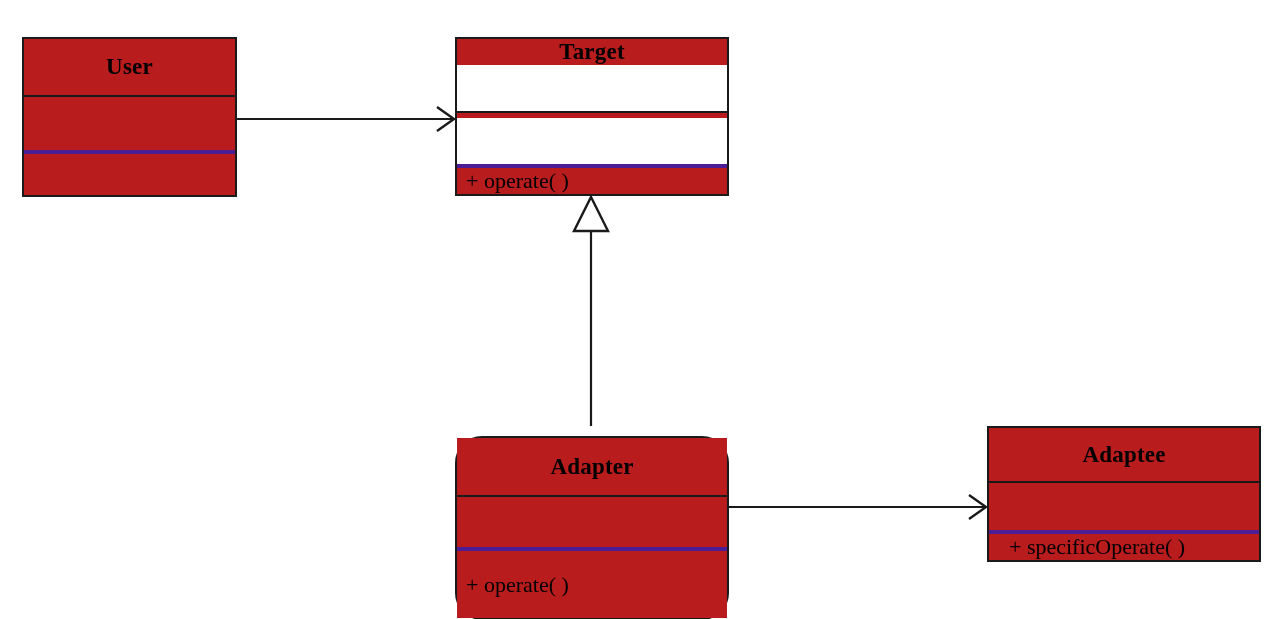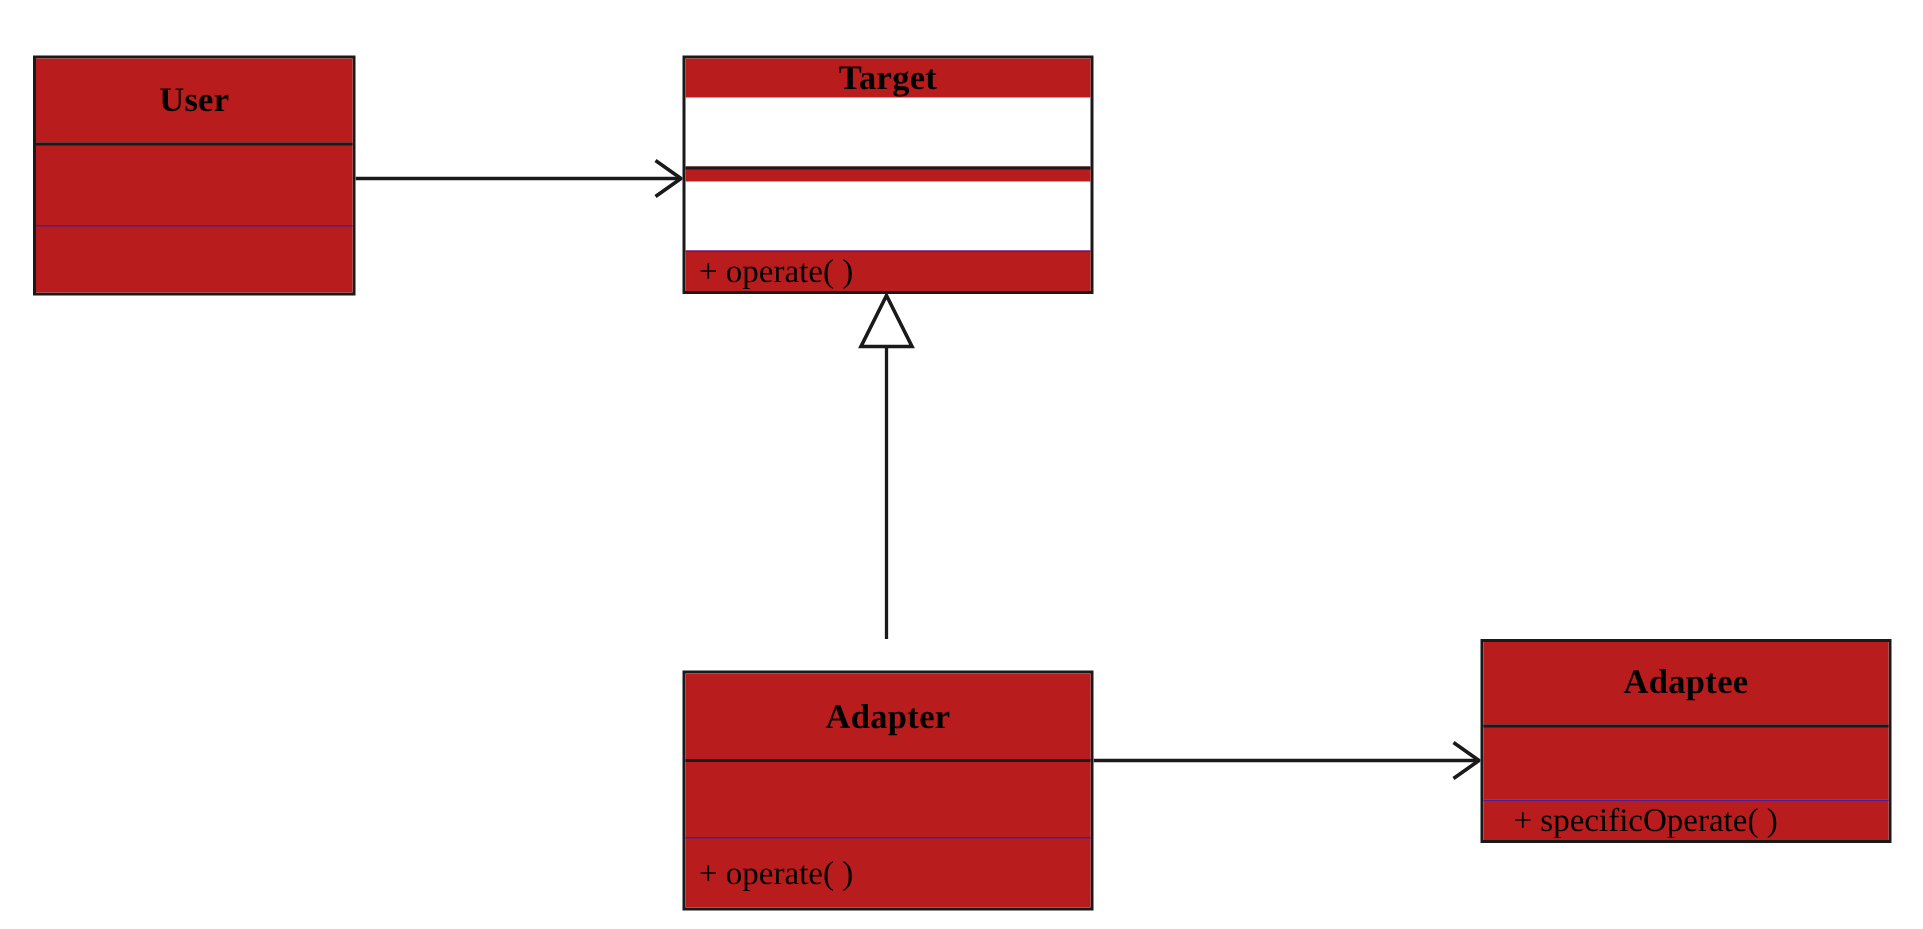--- a/index.html
+++ b/index.html
@@ -36,21 +36,21 @@
     justify-content: center;
     font-weight: bold;
     font-size: 23px;
     color: #000000;
     letter-spacing: 0.2px;
   }
   .compartment.attrs-compartment {
     border-top: 2px solid #1a1a1a;
   }
   .compartment.ops-compartment {
-    border-top: 1px solid #4c1d95;
+    border-top: 4px solid #4c1d95;
     display: flex;
     align-items: center;
     justify-content: flex-start;
     font-size: 22px;
     color: #000000;
     padding-left: 9px;
   }
   .empty-text {
     display: block;
     width: 100%;
@@ -106,21 +106,21 @@
       <span>Target</span>
     </div>
     <div class="compartment attrs-compartment" style="height:55px;">
       <span class="empty-text"></span>
     </div>
     <div class="compartment ops-compartment" style="flex:1 1 auto;">
       <span>+ operate( )</span>
     </div>
   </div>
 
-  <div class="uml-class" id="class-adapter" style="left:455px; top:447px; width:274px; height:160px;">
+  <div class="uml-class" id="class-adapter" style="left:455px; top:436px; width:274px; height:184px;border-radius:27px;">
     <div class="compartment name-compartment" style="height:57px;">
       <span>Adapter</span>
     </div>
     <div class="compartment attrs-compartment" style="height:52px;">
       <span class="empty-text"></span>
     </div>
     <div class="compartment ops-compartment" style="flex:1 1 auto;">
       <span>+ operate( )</span>
     </div>
   </div>

